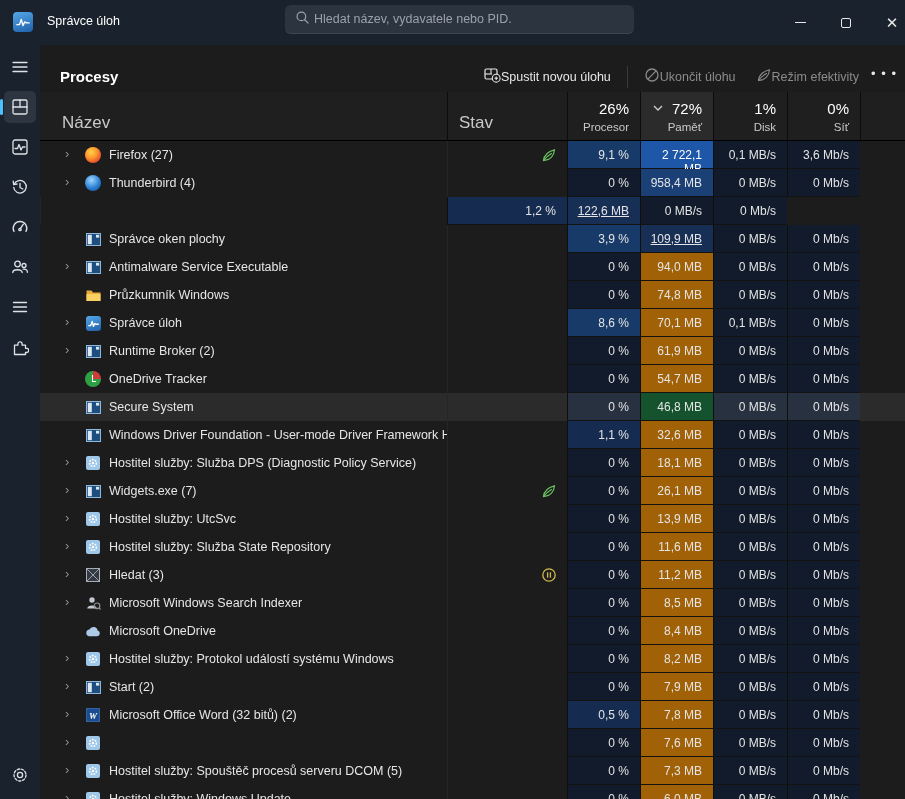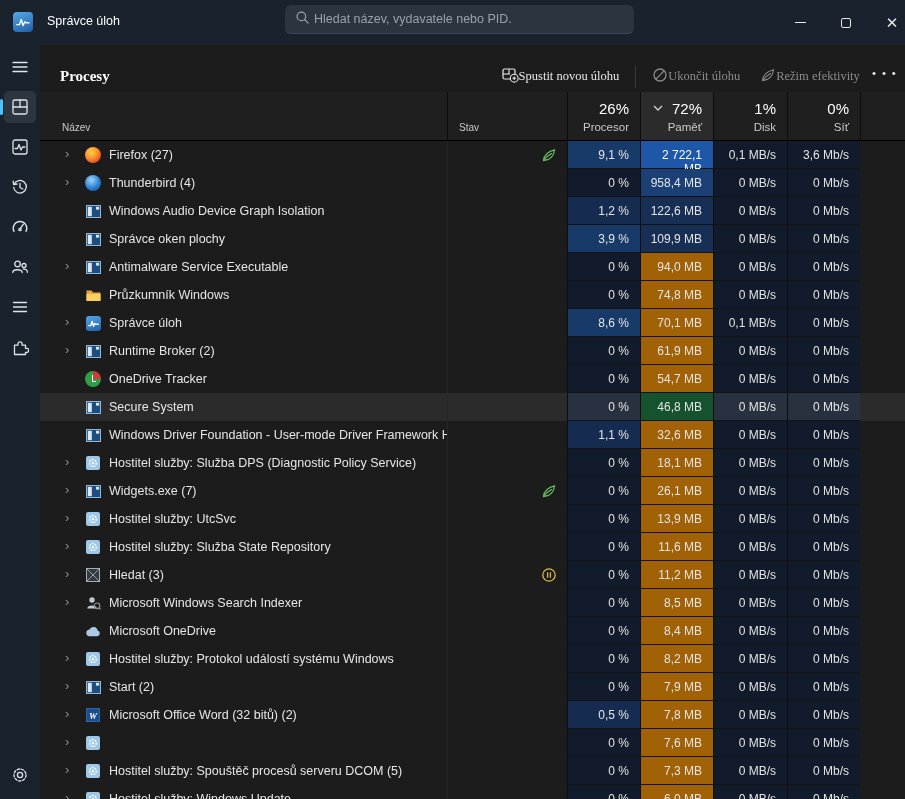--- a/index.html
+++ b/index.html
@@ -30,56 +30,56 @@
     justify-content:center; position:relative; }
   .navitem.selected { background:#2c3540; }
   .navitem.selected::before { content:""; position:absolute; left:-4px; top:8px; width:3px; height:16px;
     border-radius:2px; background:#4cc2ff; }
   .navitem svg { stroke:#dfe3e8; fill:none; stroke-width:1.3; stroke-linecap:round; stroke-linejoin:round; }
   .nav-settings { position:absolute; bottom:8px; left:4px; }
 
   
   .main { position:absolute; top:45px; left:40px; width:865px; height:754px; background:#1c1c1c; }
 
-  .toolbar { height:47px; display:flex; align-items:center; padding:16px 6px 0 20px;font-family:Liberation Serif, serif; }
+  .toolbar { height:47px; display:flex; align-items:center; padding:16px 6px 0 20px; }
   .page-title { font-size:15px; font-weight:700; color:#ffffff; }
   .tspacer { flex:1; }
   .tbtn { display:flex; align-items:center; font-size:12.5px; color:#e8e8e8;
     padding:6px 10px; border-radius:4px; white-space:nowrap; }
   .tbtn.disabled { color:#8b8b8b; }
   .tsep { width:1px; height:22px; background:#3a3a3a; margin:0 6px; }
   .more-dots { font-size:13px; letter-spacing:1px; color:#e8e8e8; padding:0 2px 6px 2px; }
 
   
   .grid { display:grid; grid-template-columns:407px 120px 73px 73px 74px 73px 1fr; }
   .thead { height:49px; border-bottom:1px solid #000; }
   .th { background:#1f1f1f; position:relative; border-left:1px solid #0c0c0c; }
   .th:first-child { border-left:none; }
   .th.mem { background:#2b2b2b; }
   .th .pct { position:absolute; right:11px; top:8px; font-size:15px; color:#ffffff; }
   .th .lbl { position:absolute; right:11px; bottom:7px; font-size:11.5px; color:#c9c9c9; }
-  .th .lbl-left { position:absolute; left:11px; bottom:7px; font-size:10px; color:#c9c9c9; }
+  .th .lbl-left { position:absolute; left:11px; bottom:7px; font-size:17px; color:#c9c9c9; }
   .th .name-lbl { left:22px; }
   .sortchev { position:absolute; left:12px; top:5px; }
 
   .tbody { position:relative; }
   .row { height:28px; }
   .cell { position:relative; height:28px; }
   .name-cell { overflow:hidden; white-space:nowrap; }
   .chev { position:absolute; left:25px; top:5px; font-size:13px; color:#8f8f8f; }
   .ricon { position:absolute; left:45px; top:6px; width:16px; height:16px;
     display:flex; align-items:center; justify-content:center; }
   .rname { position:absolute; left:69px; top:7px; font-size:12.5px; color:#e6e6e6; }
   .stav-cell { border-left:1px solid #262626; }
   .stav-ic { position:absolute; right:10px; top:6px; }
   .val { font-size:12px; color:#e4e4e4; text-align:right; padding:7px 11px 0 0;
     border-left:1px solid #0e0e0e; border-bottom:1px solid #131313; }
   .c0 { background:#111b2b; } .c1 { background:#152c50;padding-left:15px; } .c2 { background:#173a68; }
   .m0 { background:#a16207; } .m1 { background:#17irrelevant; }
-  .m1 { background:#182f55; } .m2 { background:#1b4076; } .m3 { background:#1e56a8; color:#fff; }
+  .m1 { background:#182f55;text-decoration:underline; } .m2 { background:#1b4076; } .m3 { background:#1e56a8; color:#fff; }
   .rest { background:#1c1c1c; }
   .row.sel .name-cell, .row.sel .stav-cell, .row.sel .rest { background:#2b2b2b; }
   .row.sel .c0 { background:#273140; }
   .row.sel .m0 { background:#14532d; }
 
   .ic-circle { width:16px; height:16px; border-radius:50%; }
   .fx { background:radial-gradient(circle at 38% 32%, #ffd24a 0%, #ff9a2e 38%, #e8552a 72%, #b5306b 100%); }
   .tb { background:radial-gradient(circle at 40% 32%, #9ed7ff 0%, #2a7fd4 55%, #134a86 100%); }
   .mt { background:conic-gradient(#d03a3a 0deg 90deg, #2ea043 90deg 360deg); position:relative; }
   .mt::after { content:""; position:absolute; left:6.5px; top:4px; width:3px; height:6px;
@@ -283,30 +283,20 @@
           <span class="rname">Thunderbird (4)</span>
         </div>
         <div class="cell stav-cell"></div>
         <div class="cell val c0">0 %</div>
         <div class="cell val m2">958,4 MB</div>
         <div class="cell val c0">0 MB/s</div>
         <div class="cell val c0">0 Mb/s</div>
         <div class="cell rest"></div>
       </div>
       <div class="row grid">
-        <div class="cell name-cell">
-          <span class="ricon">
-            <svg width="15" height="13" viewBox="0 0 15 13">
-              <rect x="0.5" y="0.5" width="14" height="12" fill="#1e4e7e" stroke="#8fb8dd" stroke-width="1"></rect>
-              <rect x="1.8" y="1.8" width="4" height="9.4" fill="#dce9f5"></rect>
-              <rect x="10" y="1.8" width="3.2" height="2.8" fill="#dce9f5"></rect>
-            </svg>
-          </span>
-          <span class="rname">Windows Audio Device Graph Isolation</span>
-        </div>
         <div class="cell stav-cell"></div>
         <div class="cell val c1">1,2 %</div>
         <div class="cell val m1">122,6 MB</div>
         <div class="cell val c0">0 MB/s</div>
         <div class="cell val c0">0 Mb/s</div>
         <div class="cell rest"></div>
       </div>
       <div class="row grid">
         <div class="cell name-cell">
           <span class="ricon">

